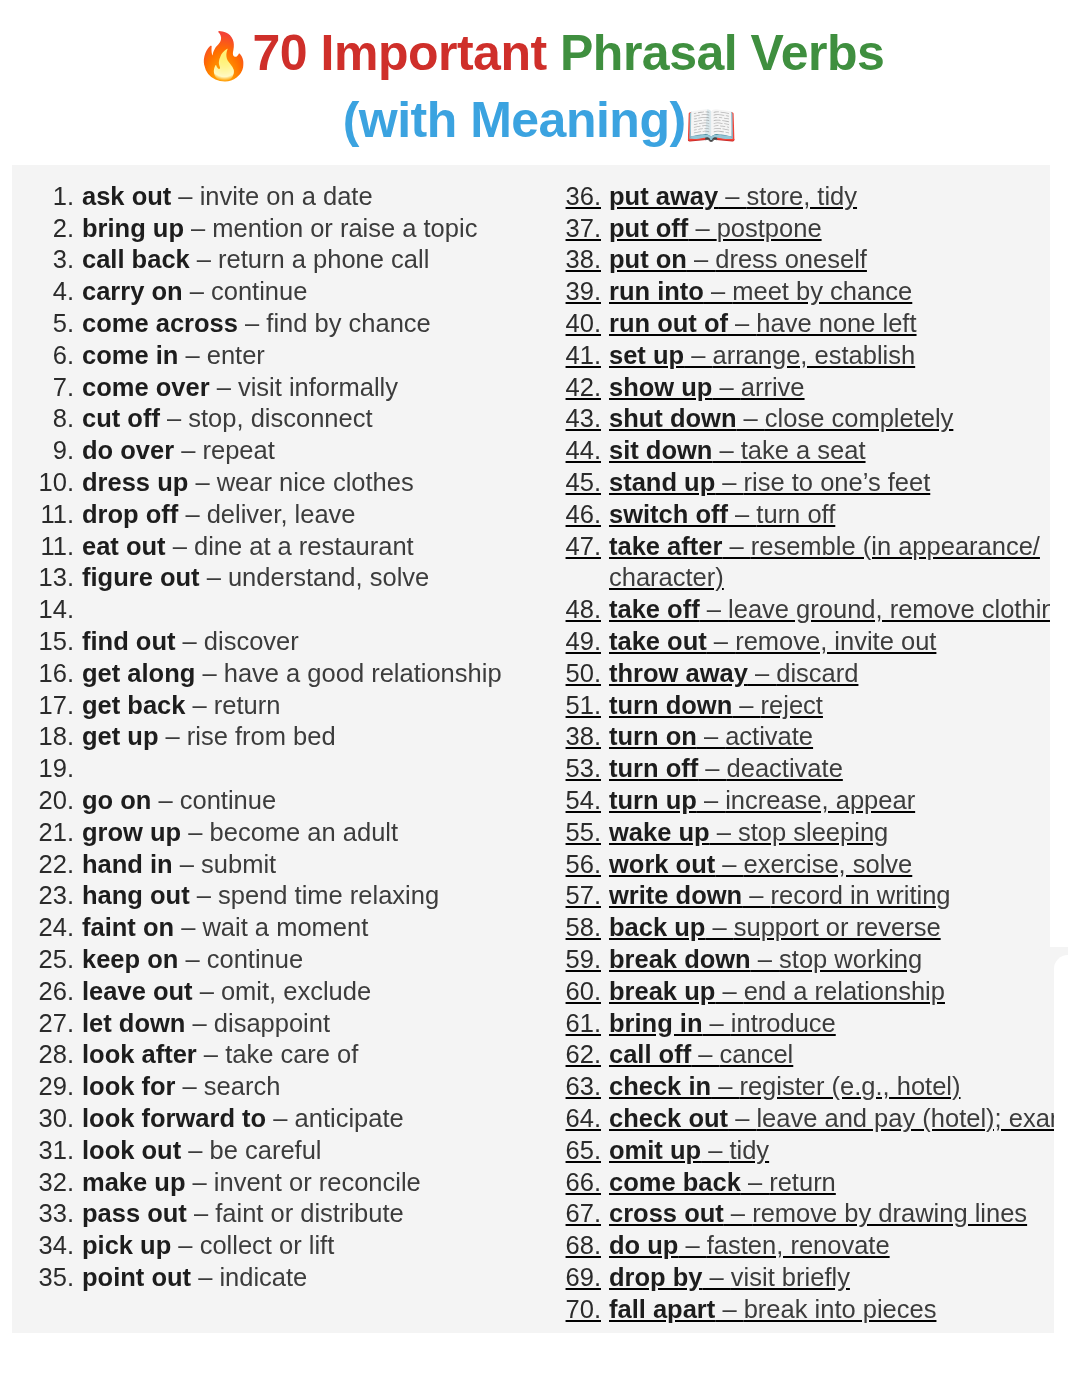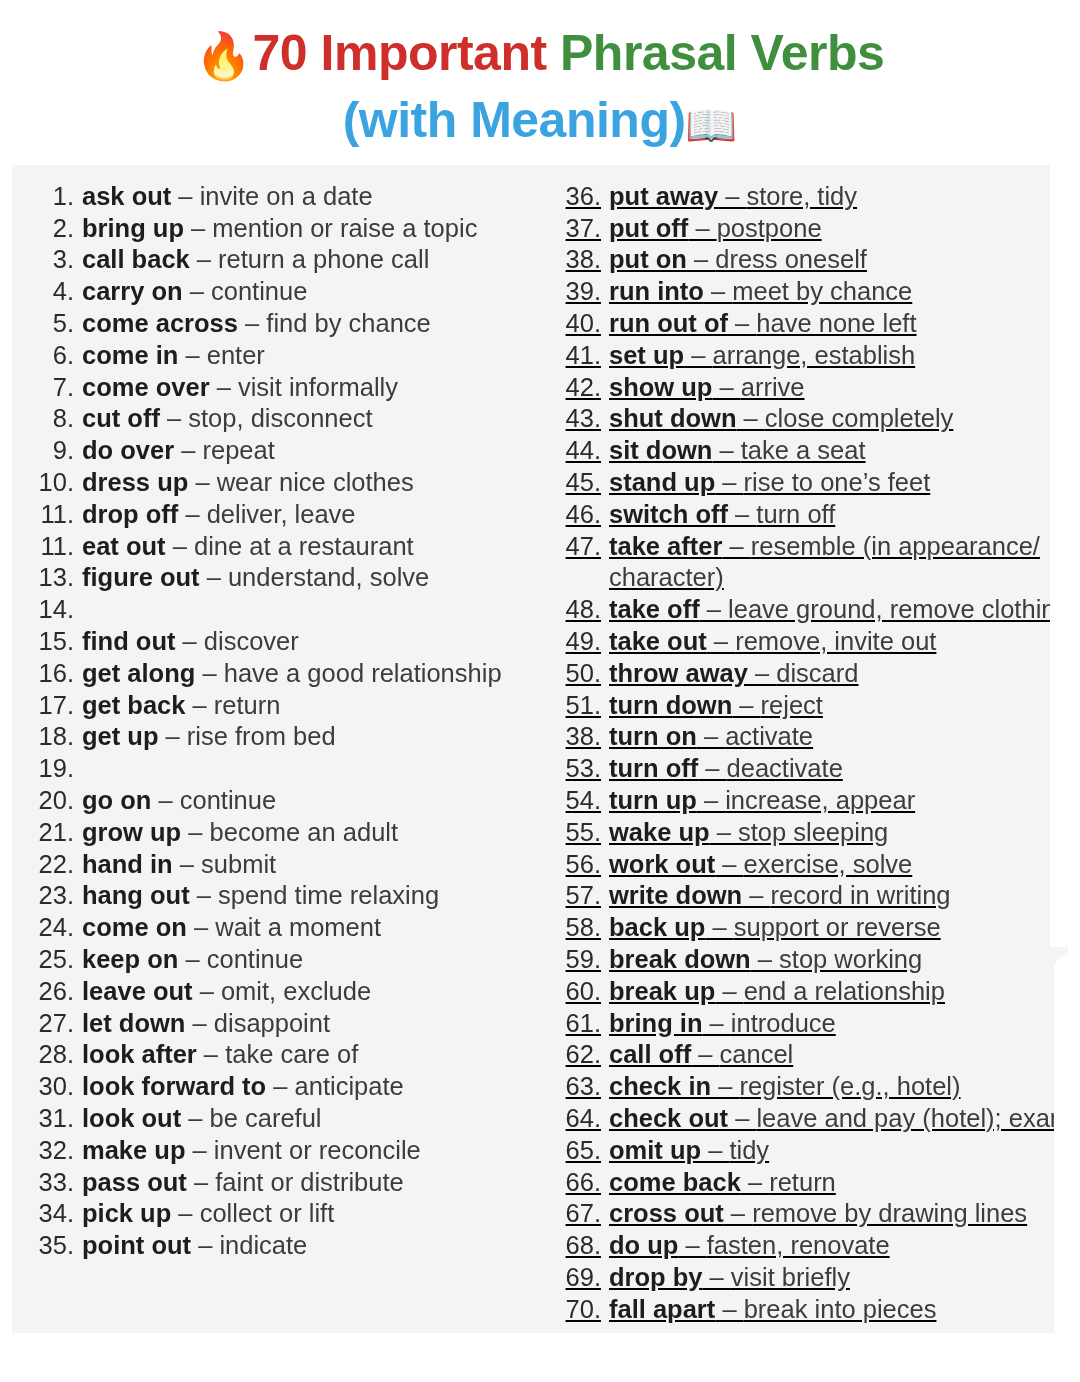--- a/index.html
+++ b/index.html
@@ -237,37 +237,41 @@
           <li>
             <span class="num">22.</span>
             <span class="body-text"><span class="verb">hand in</span><span class="dash"> – </span><span class="meaning">submit</span></span>
           </li>
           <li>
             <span class="num">23.</span>
             <span class="body-text"><span class="verb">hang out</span><span class="dash"> – </span><span class="meaning">spend time relaxing</span></span>
           </li>
           <li>
             <span class="num">24.</span>
-            <span class="body-text"><span class="verb">come on</span><span class="dash"> – </span><span class="meaning">wait a moment</span></span>
+            <span class="body-text"><span class="verb">faint on</span><span class="dash"> – </span><span class="meaning">wait a moment</span></span>
           </li>
           <li>
             <span class="num">25.</span>
             <span class="body-text"><span class="verb">keep on</span><span class="dash"> – </span><span class="meaning">continue</span></span>
           </li>
           <li>
             <span class="num">26.</span>
             <span class="body-text"><span class="verb">leave out</span><span class="dash"> – </span><span class="meaning">omit, exclude</span></span>
           </li>
           <li>
             <span class="num">27.</span>
             <span class="body-text"><span class="verb">let down</span><span class="dash"> – </span><span class="meaning">disappoint</span></span>
           </li>
           <li>
             <span class="num">28.</span>
             <span class="body-text"><span class="verb">look after</span><span class="dash"> – </span><span class="meaning">take care of</span></span>
+          </li>
+          <li>
+            <span class="num">29.</span>
+            <span class="body-text"><span class="verb">look for</span><span class="dash"> – </span><span class="meaning">search</span></span>
           </li>
           <li>
             <span class="num">30.</span>
             <span class="body-text"><span class="verb">look forward to</span><span class="dash"> – </span><span class="meaning">anticipate</span></span>
           </li>
           <li>
             <span class="num">31.</span>
             <span class="body-text"><span class="verb">look out</span><span class="dash"> – </span><span class="meaning">be careful</span></span>
           </li>
           <li>

